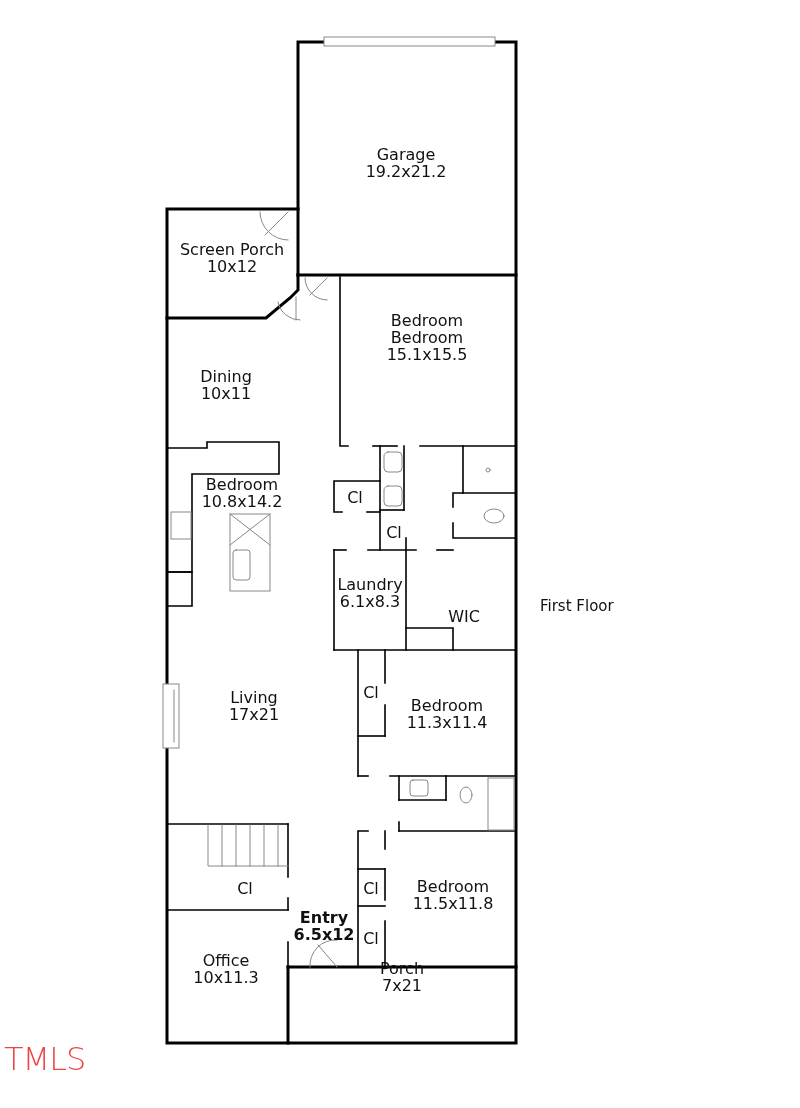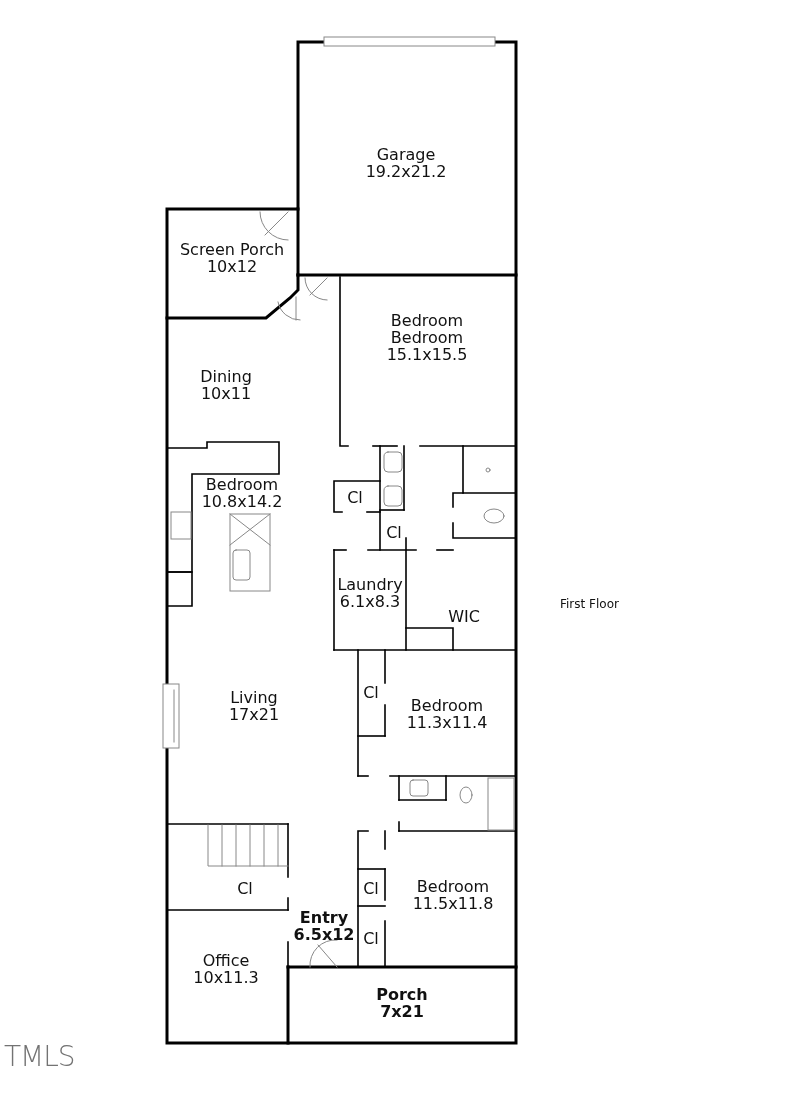--- a/index.html
+++ b/index.html
@@ -1,23 +1,23 @@
 <!DOCTYPE html>
 <html><head>
 <meta charset="utf-8">
 <style>
   html, body { margin: 0; padding: 0; background: #ffffff; }
   body { width: 800px; height: 1108px; position: relative; overflow: hidden;
          font-family: "DejaVu Sans", sans-serif; color: #111; }
   svg.plan { position: absolute; left: 0; top: 0; }
   .lbl { position: absolute; text-align: center; font-size: 16px; line-height: 17px;
          transform: translate(-50%, -50%); white-space: nowrap; }
-  .floor-title { position: absolute; left: 560px; top: 597px; font-size: 12px; }
-  .watermark { position: absolute; left: 4px; top: 1040px; font-size: 28px; font-weight: 200;
-               color: #737373; letter-spacing: -1px; font-family: "DejaVu Sans", sans-serif; }
+  .floor-title { position: absolute; left: 540px; top: 597px; font-size: 15px; }
+  .watermark { position: absolute; left: 4px; top: 1040px; font-size: 32px; font-weight: 200;
+               color: #ef4444; letter-spacing: -1px; font-family: "DejaVu Sans", sans-serif; }
 </style>
 </head>
 <body>
 
 <svg class="plan" width="800" height="1108" viewBox="0 0 800 1108">
   <g fill="none" stroke="#000" stroke-linecap="square">
 
     <g stroke-width="3">
       <polyline points="298,42 516,42 516,1043 167,1043 167,209 298,209 298,42"></polyline>
       <line x1="298" y1="209" x2="298" y2="275"></line>
@@ -148,21 +148,21 @@
       <div>11.5x11.8</div>
     </div>
     <div class="lbl" style="left: 324px; top: 926px; font-weight: bold;">
       <div>Entry</div>
       <div>6.5x12</div>
     </div>
     <div class="lbl" style="left: 226px; top: 969px;">
       <div>Office</div>
       <div>10x11.3</div>
     </div>
-    <div class="lbl" style="left: 402px; top: 1003px; font-weight: bold;">
+    <div class="lbl" style="left: 402px; top: 977px;">
       <div>Porch</div>
       <div>7x21</div>
     </div>
     <div class="lbl" style="left: 355px; top: 497px;">Cl</div>
     <div class="lbl" style="left: 394px; top: 532px;">Cl</div>
     <div class="lbl" style="left: 371px; top: 692px;">Cl</div>
     <div class="lbl" style="left: 245px; top: 888px;">Cl</div>
     <div class="lbl" style="left: 371px; top: 888px;">Cl</div>
     <div class="lbl" style="left: 371px; top: 938px;">Cl</div>
   </div>

